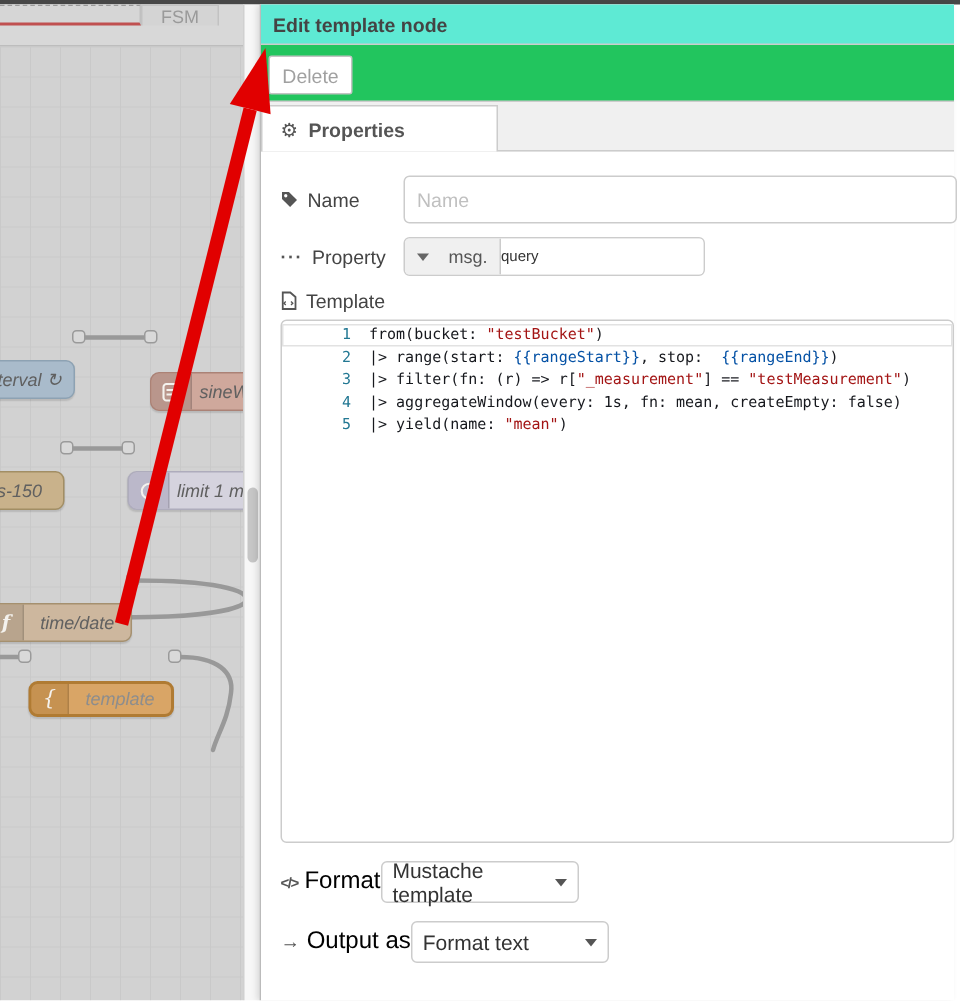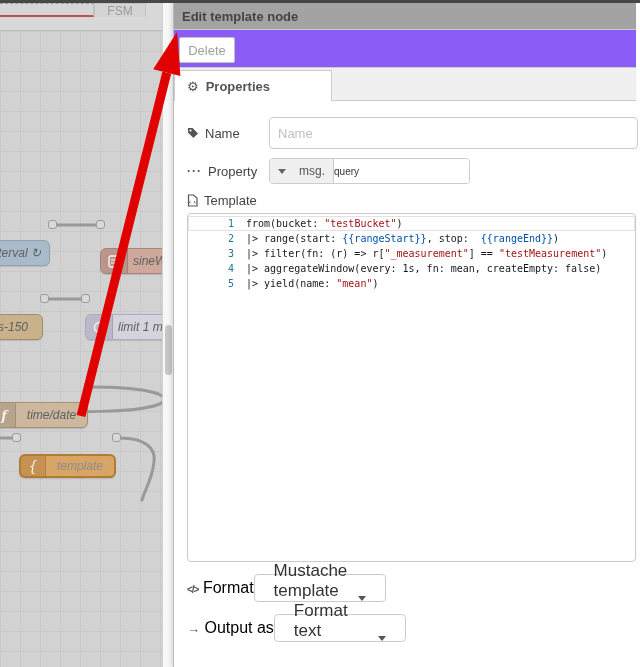--- a/index.html
+++ b/index.html
@@ -41,24 +41,24 @@
   .n-timedate .lbl{text-align:center;}
   .n-template{left:19px;top:423px;width:97px;height:24px;background:#d9a566;border:2px solid #b07b33;color:#8d8d8d;}
   .n-template .icon-band{width:24px;background:rgba(130,80,10,.22);font-family:"DejaVu Serif",serif;font-size:14px;}
   .n-template .lbl{text-align:center;}
   
   .scroll-strip{position:absolute;left:162px;top:3px;width:11px;height:664px;background:#f7f7f7;border-left:1px solid #d0d0d0;box-sizing:border-box;}
   .scroll-thumb{position:absolute;left:2px;top:322px;width:7px;height:50px;background:#c6c6c6;border-radius:4px;}
   
   .tray{position:absolute;left:173px;top:3px;width:463px;height:664px;background:#ffffff;
         border-left:1px solid #bbbbbb;box-sizing:border-box;box-shadow:-2px 0 4px rgba(0,0,0,.12);}
-  .tray-header{position:absolute;left:0;top:0;width:100%;height:27px;background:#a3a3a3;border-bottom:1px solid #cccccc;
+  .tray-header{position:absolute;left:0;top:0;width:100%;height:27px;background:#5eead4;border-bottom:1px solid #cccccc;
         display:flex;align-items:center;box-sizing:border-box;}
   .tray-header span{font-size:13px;font-weight:bold;color:#444444;padding-left:8px;}
-  .tray-toolbar{position:absolute;left:0;top:27px;width:100%;height:38px;background:#8b5cf6;border-bottom:1px solid #cccccc;box-sizing:border-box;}
+  .tray-toolbar{position:absolute;left:0;top:27px;width:100%;height:38px;background:#22c55e;border-bottom:1px solid #cccccc;box-sizing:border-box;}
   .btn-delete{position:absolute;left:5px;top:7px;width:56px;height:26px;background:#ffffff;border:1px solid #c3c3c3;
         border-radius:2px;font-size:13px;color:#a0a0a0;font-family:"Liberation Sans",sans-serif;cursor:pointer;}
   .tray-tabbar{position:absolute;left:0;top:65px;width:100%;height:33px;background:#f0f0f0;border-bottom:1px solid #cccccc;box-sizing:border-box;}
   .tab-properties{position:absolute;left:0;top:2px;width:158px;height:31px;background:#ffffff;
         border:1px solid #cccccc;border-bottom:none;box-sizing:border-box;display:flex;align-items:center;gap:7px;
         padding-left:12px;font-size:13px;font-weight:bold;color:#555555;}
   .gear{font-size:13px;color:#555555;font-weight:normal;}
   
   .form{position:absolute;left:0;top:98px;width:100%;bottom:0;padding:16px 0 0 13px;box-sizing:border-box;}
   .row{display:flex;align-items:center;margin-bottom:9px;}
@@ -78,22 +78,22 @@
   .editor{position:relative;width:449px;height:349px;border:1px solid #cccccc;border-radius:4px;background:#ffffff;
         overflow:hidden;box-sizing:border-box;font-family:"DejaVu Sans Mono",monospace;font-size:10px;padding-top:2px;}
   .code-row{display:flex;line-height:15px;height:15px;white-space:pre;}
   .code-row.active{box-shadow:inset 0 0 0 1px #e2e2e2;}
   .gutter{flex:none;width:46px;text-align:right;padding-right:12px;color:#237893;}
   .code{flex:1;color:#16181d;}
   .tok-str{color:#a31515;}
   .tok-var{color:#0451a5;}
   
   .sel-row{display:flex;align-items:center;margin-top:12px;}
-  .selectbox{width:132px;height:28px;border:1px solid #cccccc;border-radius:4px;display:flex;align-items:flex-end;
-        justify-content:space-between;padding:0 19px;font-size:17px;color:#333;box-sizing:border-box;cursor:pointer;background:#fff;}
+  .selectbox{width:132px;height:28px;border:1px solid #cccccc;border-radius:4px;display:flex;align-items:center;
+        justify-content:space-between;padding:0 7px;font-size:14px;color:#333;box-sizing:border-box;cursor:pointer;background:#fff;}
   .chev{width:0;height:0;border-left:4px solid transparent;border-right:4px solid transparent;border-top:5px solid #555;}
   .icon-code-txt{font-size:10px;font-weight:bold;letter-spacing:-1px;}
   .icon-arrow-txt{font-size:13px;}
   .icon-dots{font-weight:bold;letter-spacing:1px;font-size:12px;}
   
   .arrow-overlay{position:absolute;left:0;top:0;width:640px;height:667px;pointer-events:none;z-index:99;}
 </style>
 </head>
 <body>
 

